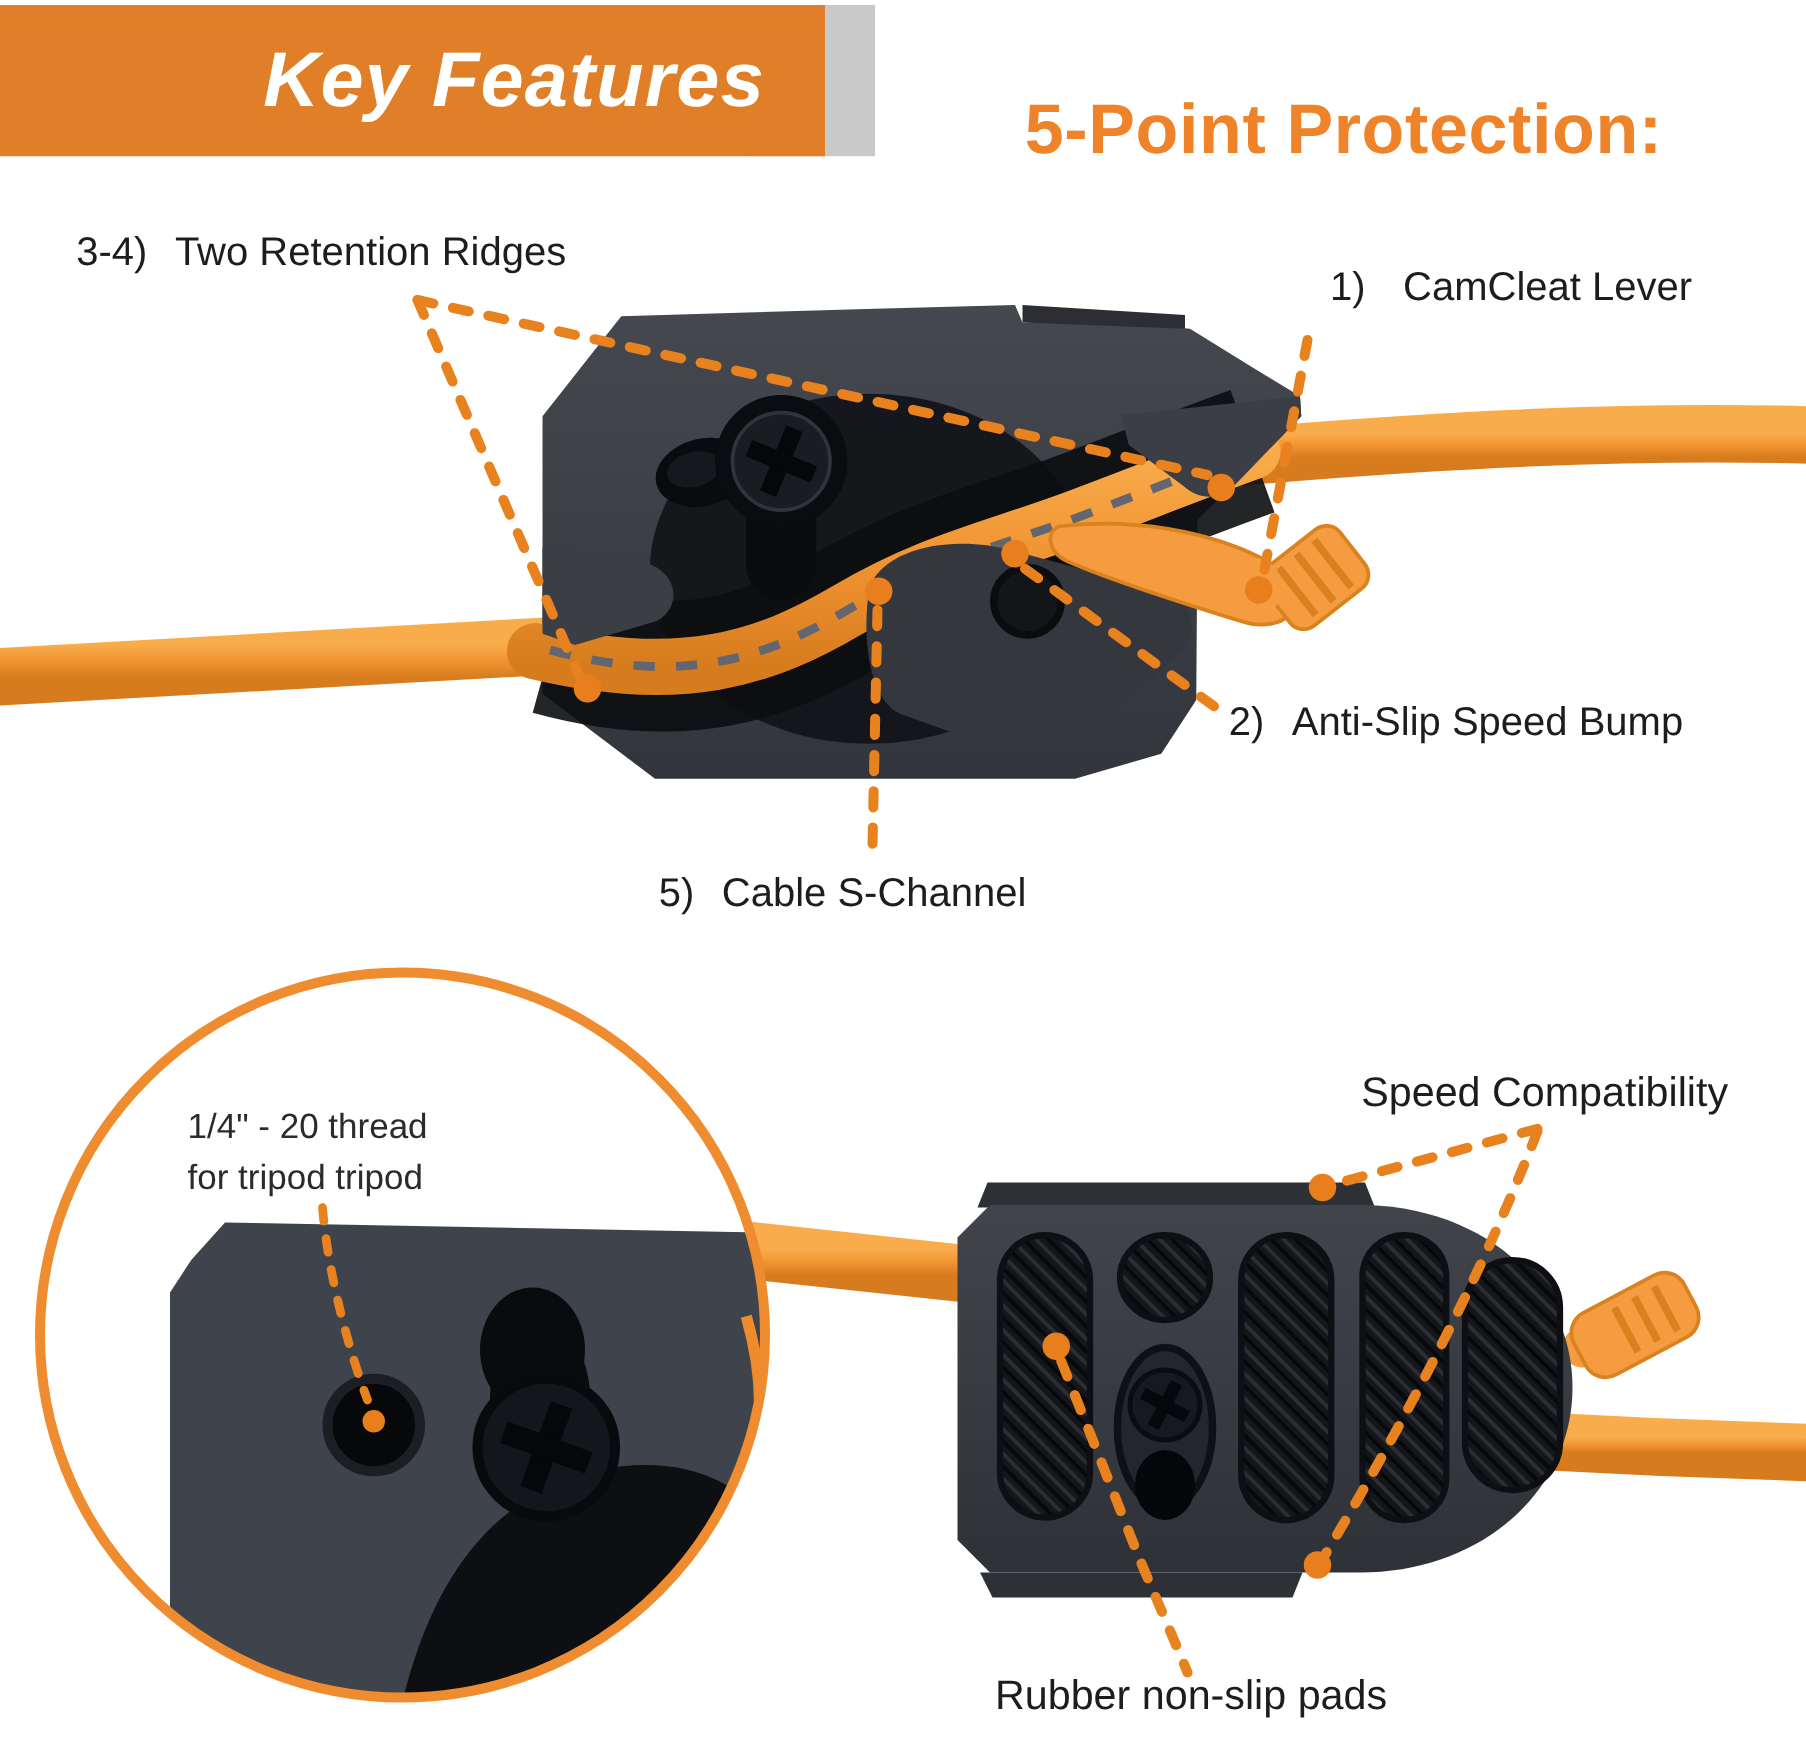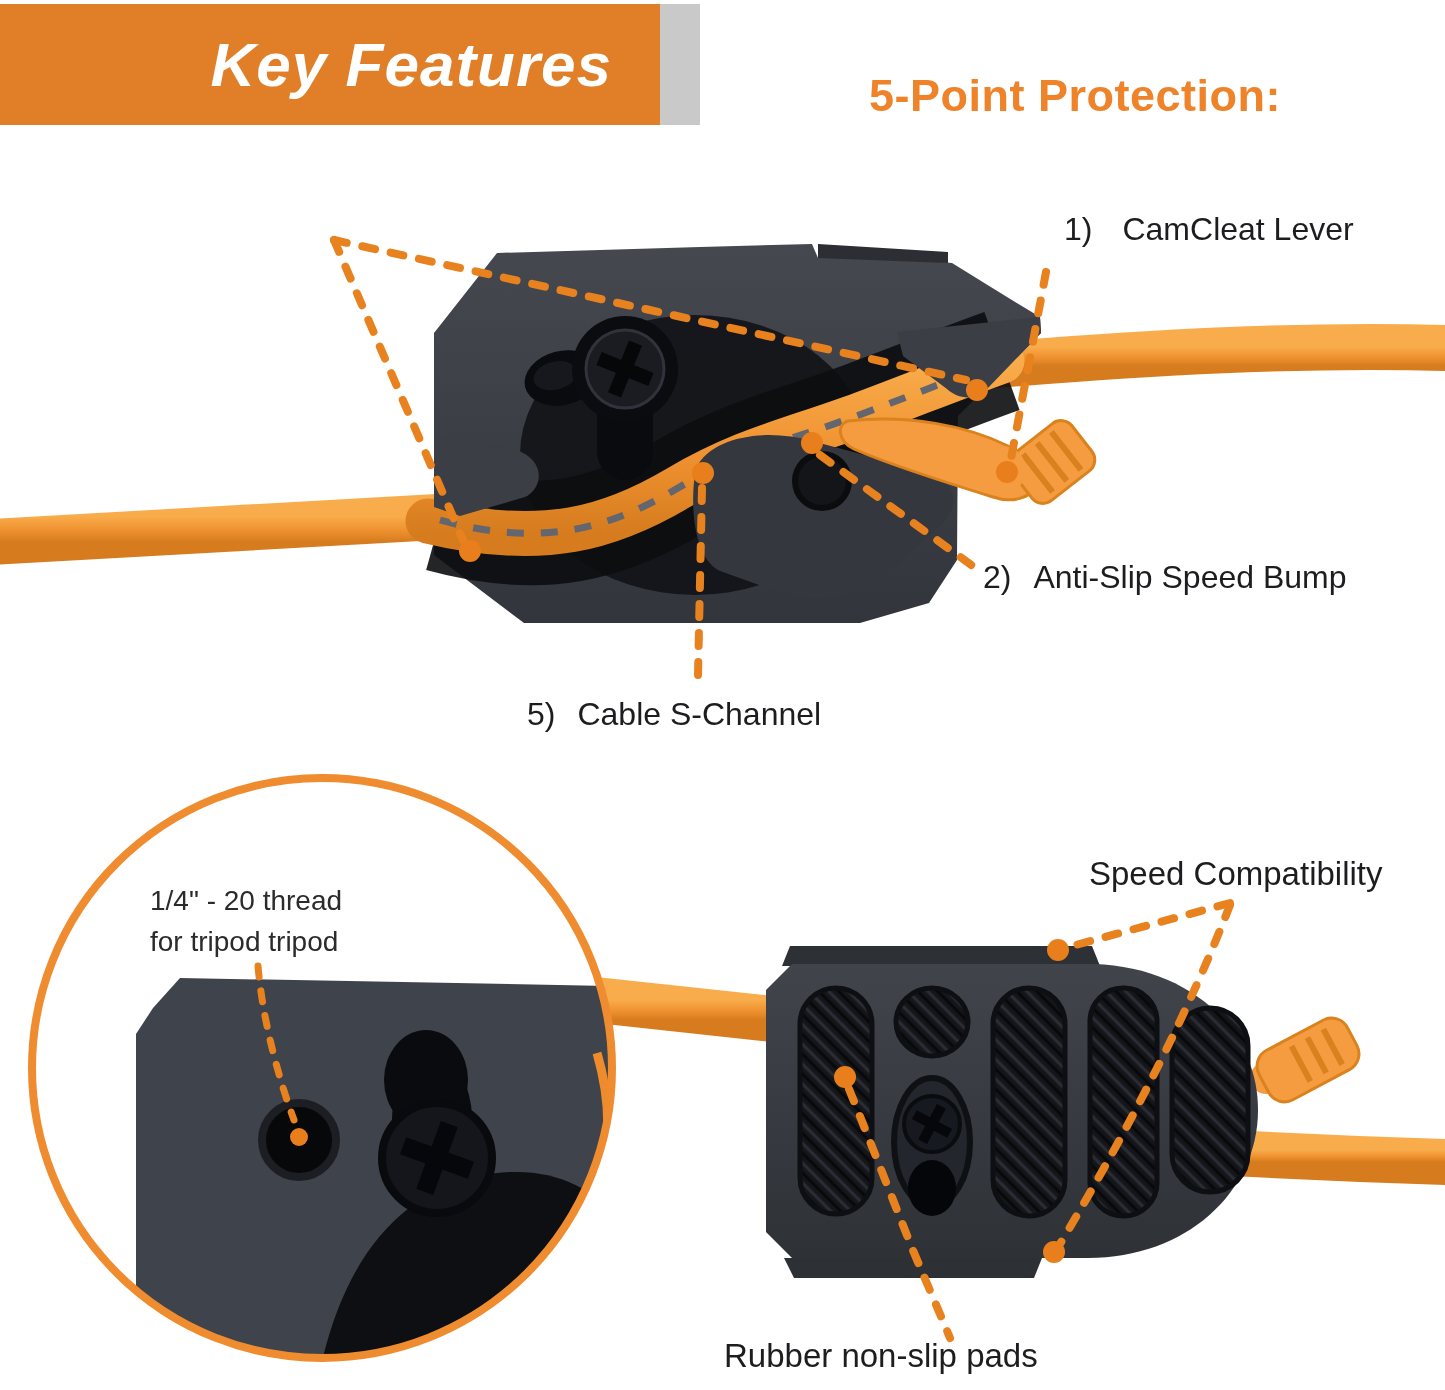--- a/index.html
+++ b/index.html
@@ -12,21 +12,21 @@
   .label .num{display:inline-block;}
   .label .txt{display:inline-block;margin-left:22px;}
   #banner{
     position:absolute;left:0;top:4px;width:660px;height:121px;
     display:flex;align-items:center;justify-content:flex-end;padding-right:48px;box-sizing:border-box;
     font-size:62px;font-weight:bold;font-style:italic;color:#ffffff;letter-spacing:1px;padding-left:16px;
   }
   #banner-strip{position:absolute;left:600px;top:4px;width:100px;height:121px;}
   #heading{
     position:absolute;left:745px;top:70px;width:660px;text-align:center;
-    font-size:45px;font-weight:bold;letter-spacing:.5px;
+    font-size:56px;font-weight:bold;letter-spacing:.5px;
   }
   #thread-label{
     position:absolute;left:150px;top:880px;font-size:28px;line-height:41px;color:#2b2b2b;white-space:nowrap;
   }
   #arca-label,#rubber-label{font-size:33px;}
 </style>
 </head>
 <body>
 
 <div id="canvas">
@@ -186,34 +186,37 @@
     </g>
   </svg>
 
   <div id="banner-strip" style="background: rgb(201, 201, 201);"></div>
   <div id="banner" style="background: rgb(224, 127, 40);">
     <span>Key Features</span>
   </div>
 
   <div id="heading" style="color: rgb(238, 131, 41);">5-Point Protection:</div>
 
+  <div class="label" style="left:61px;top:183px;">
+    <span class="num">3-4)</span><span class="txt">Two Retention Ridges</span>
+  </div>
 
   <div class="label" style="left:1064px;top:211px;">
     <span class="num">1)</span><span class="txt" style="margin-left:30px;">CamCleat Lever</span>
   </div>
 
   <div class="label" style="left:983px;top:559px;">
     <span class="num">2)</span><span class="txt">Anti-Slip Speed Bump</span>
   </div>
 
   <div class="label" style="left:527px;top:696px;">
     <span class="num">5)</span><span class="txt">Cable S-Channel</span>
   </div>
 
   <div id="thread-label">
     <div>1/4" - 20 thread</div>
     <div>for tripod tripod</div>
   </div>
 
   <div class="label" id="arca-label" style="left:1089px;top:855px;">Speed Compatibility</div>
 
-  <div class="label" id="rubber-label" style="left:724px;top:1337px;">Rubber non-slip pads</div>
+  <div class="label" id="rubber-label" style="left:796px;top:1337px;">Rubber non-slip pads</div>
 </div>
 
 </body></html>

